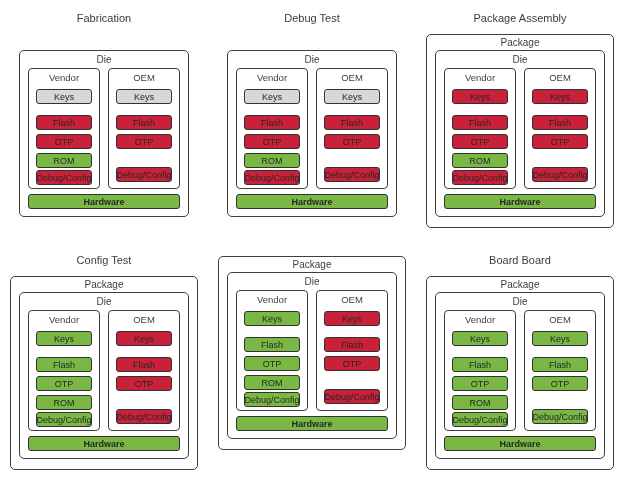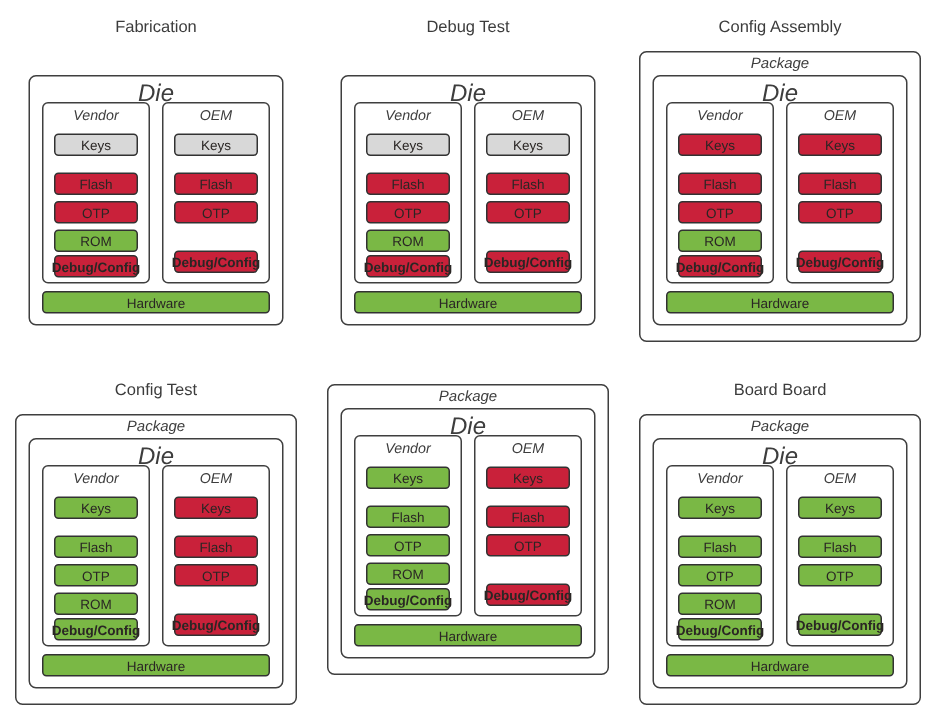--- a/index.html
+++ b/index.html
@@ -31,34 +31,33 @@
     border-radius: 5px;
     display: flex;
     flex-direction: column;
   }
   .panel.no-pkg .pkg { border-color: transparent; }
   .panel.no-pkg .pkg-label { visibility: hidden; }
   .box-label {
     text-align: center;
     color: #3d3d3d;
     flex: 0 0 auto;
-    font-style: italic;
   }
   .pkg-label { font-size: 10px; padding-top: 2px; height: 15px; }
   .die {
     flex: 1 1 auto;
     margin: 0 8px 10px 8px;
     background: #ffffff;
     border: 1.5px solid var(--box_border);
     border-radius: 5px;
     display: flex;
     flex-direction: column;
     overflow: hidden;
   }
-  .die-label { font-size: 16px; padding-top: 3px; height: 17px; text-align: center; }
+  .die-label { font-size: 10px; padding-top: 3px; height: 17px; text-align: center; }
   .cols {
     flex: 1 1 auto;
     display: flex;
     gap: 8px;
     margin: 0 8px;
     min-height: 0;
   }
   .col {
     flex: 1 1 0;
     background: #ffffff;
@@ -76,22 +75,22 @@
     border: 1.5px solid var(--chip_border);
     border-radius: 3px;
     display: flex;
     align-items: center;
     justify-content: center;
     font-size: 9px;
     color: var(--chip_text);
     white-space: nowrap;
   }
   .chip.keys { margin-top: 4px; margin-bottom: 9px; }
-  .chip.debug { margin-top: auto; margin-bottom: 6px; font-weight: bold; }
-  .chip.hardware { margin: 5px 8px 7px 8px; }
+  .chip.debug { margin-top: auto; margin-bottom: 6px; }
+  .chip.hardware { margin: 5px 8px 7px 8px; font-weight: bold; }
   .c-red   { background: var(--red); }
   .c-green { background: var(--green); }
   .c-gray  { background: var(--gray); }
 </style>
 </head>
 <body>
 
 <main>
   <div class="grid">
   <section class="panel no-pkg">
@@ -144,21 +143,21 @@
             <div class="chip c-red">OTP</div>
             <div class="chip debug c-red">Debug/Config</div>
           </div>
         </div>
         <div class="chip hardware c-green">Hardware</div>
       </div>
     </div>
   </section>
 
   <section class="panel">
-    <div class="title">Config Assembly</div>
+    <div class="title">Package Assembly</div>
     <div class="pkg">
       <div class="box-label pkg-label">Package</div>
       <div class="die">
         <div class="box-label die-label">Die</div>
         <div class="cols">
           <div class="col">
             <div class="box-label col-label">Vendor</div>
             <div class="chip keys c-red">Keys</div>
             <div class="chip c-red">Flash</div>
             <div class="chip c-red">OTP</div>

